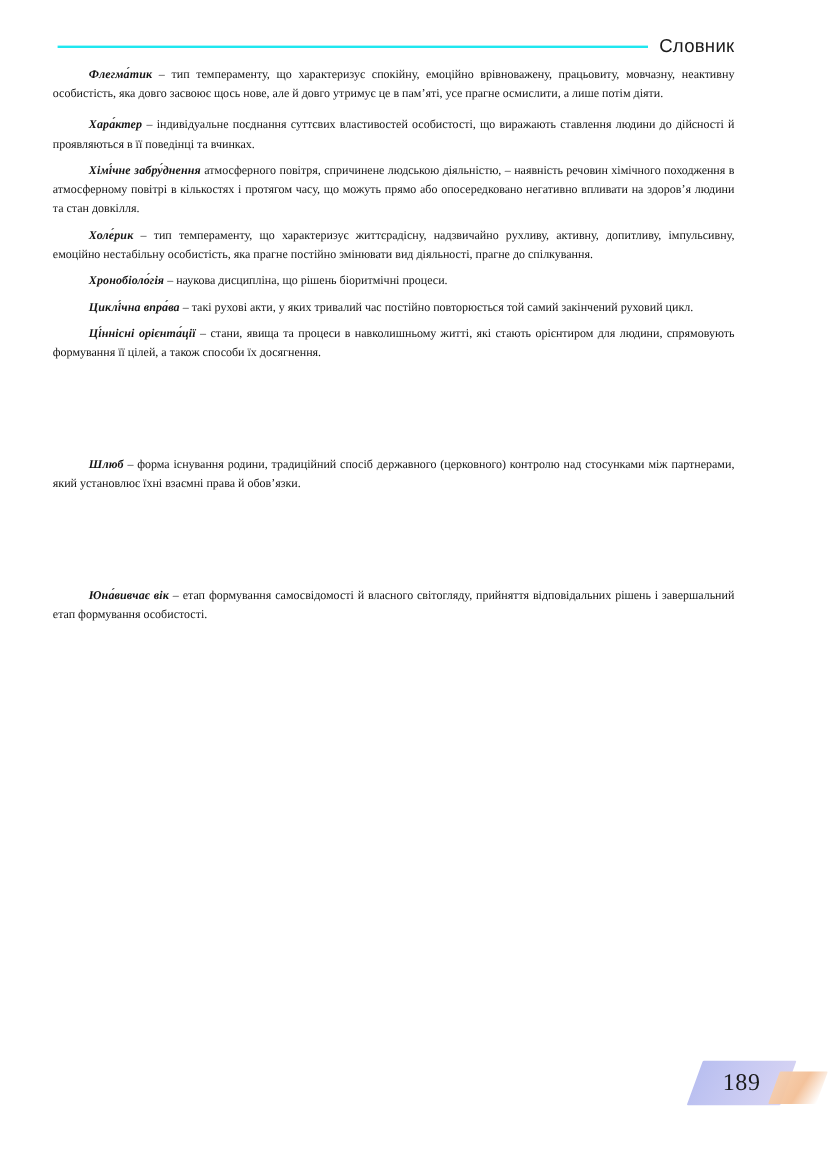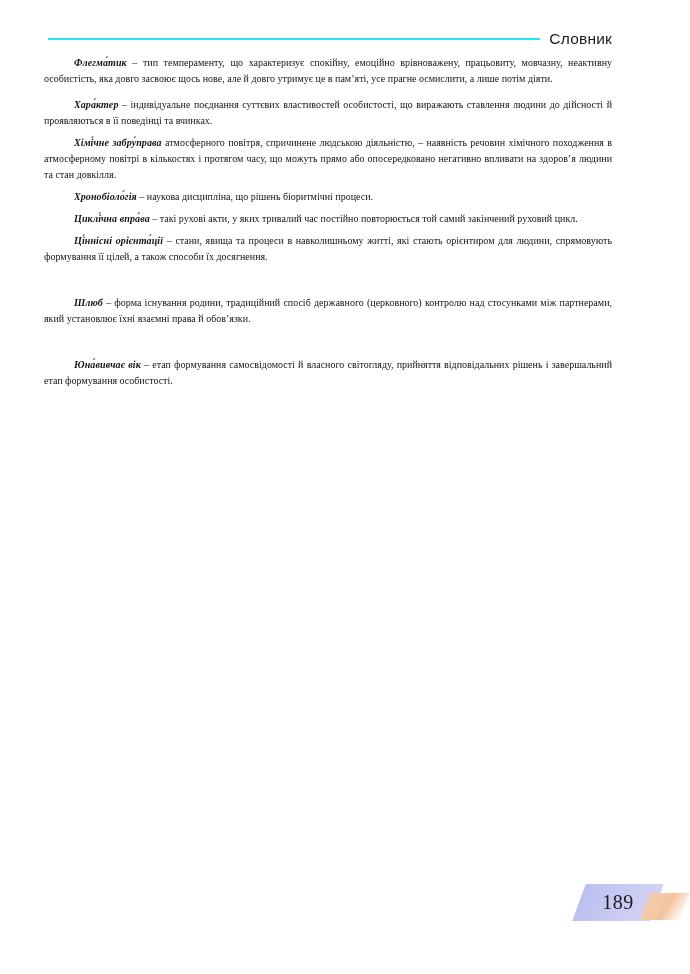--- a/index.html
+++ b/index.html
@@ -75,21 +75,21 @@
   }
   .entry + .entry {
     margin-top: 6px;
   }
   .entry.gap-large {
     margin-top: 10px;
   }
   .entry.gap-xlarge {
   }
   .entry.gap-xxlarge {
-    margin-top: 30px;
+    margin-top: 77px;
   }
 
   .term {
     font-weight: bold;
     font-style: italic;
     letter-spacing: 0.1px;
   }
 
   
   .folio {
@@ -141,21 +141,22 @@
 <div class="page">
 
   <div class="running-head">
     <span class="head-rule"></span>
     <span class="head-title">Словник</span>
   </div>
 
   <div class="glossary">
       <p class="entry "><span class="term">Флегма́тик</span><span class="definition"> – тип темпераменту, що характеризує спокійну, емоційно врівноважену, працьовиту, мовчазну, неактивну особистість, яка довго засвоює щось нове, але й довго утримує це в пам’яті,  усе прагне осмислити, а лише потім діяти.</span></p>
       <p class="entry gap-large"><span class="term">Хара́ктер</span><span class="definition"> – індивідуальне поєднання суттєвих властивостей особистості, що виражають ставлення людини до дійсності й проявляються в її поведінці та вчинках.</span></p>
-      <p class="entry "><span class="term">Хімі́чне забру́права</span><span class="definition"> атмосферного повітря, спричинене людською діяльністю, – наявність речовин хімічного походження в атмосферному повітрі в кількостях і протягом часу, що можуть прямо або опосередковано негативно впливати на здоров’я людини та стан довкілля.</span></p>
+      <p class="entry "><span class="term">Хімі́чне забру́днення</span><span class="definition"> атмосферного повітря, спричинене людською діяльністю, – наявність речовин хімічного походження в атмосферному повітрі в кількостях і протягом часу, що можуть прямо або опосередковано негативно впливати на здоров’я людини та стан довкілля.</span></p>
+      <p class="entry "><span class="term">Холе́рик</span><span class="definition"> – тип темпераменту, що характеризує життєрадісну, надзвичайно рухливу, активну, допитливу, імпульсивну, емоційно нестабільну особистість, яка прагне постійно змінювати вид діяльності, прагне до спілкування.</span></p>
       <p class="entry "><span class="term">Хронобіоло́гія</span><span class="definition"> – наукова дисципліна, що рішень біоритмічні процеси.</span></p>
       <p class="entry gap-xlarge"><span class="term">Циклі́чна впра́ва</span><span class="definition"> – такі рухові акти, у яких тривалий час постійно повторюється той самий закінчений руховий цикл.</span></p>
       <p class="entry "><span class="term">Ці́ннісні орієнта́ції</span><span class="definition"> – стани, явища та процеси в навколишньому житті, які стають орієнтиром для людини, спрямовують формування її цілей, а також способи їх досягнення.</span></p>
       <p class="entry gap-xxlarge"><span class="term">Шлюб</span><span class="definition"> – форма існування родини, традиційний спосіб державного (церковного) контролю над стосунками між партнерами, який установлює їхні взаємні права й обов’язки.</span></p>
       <p class="entry gap-xxlarge"><span class="term">Юна́вивчає вік</span><span class="definition"> – етап формування самосвідомості й власного світогляду, прийняття відповідальних рішень і завершальний етап формування особистості.</span></p>
     </div>
 
   <div class="folio">
     <span class="folio-shape"></span>
     <span class="folio-accent"></span>

